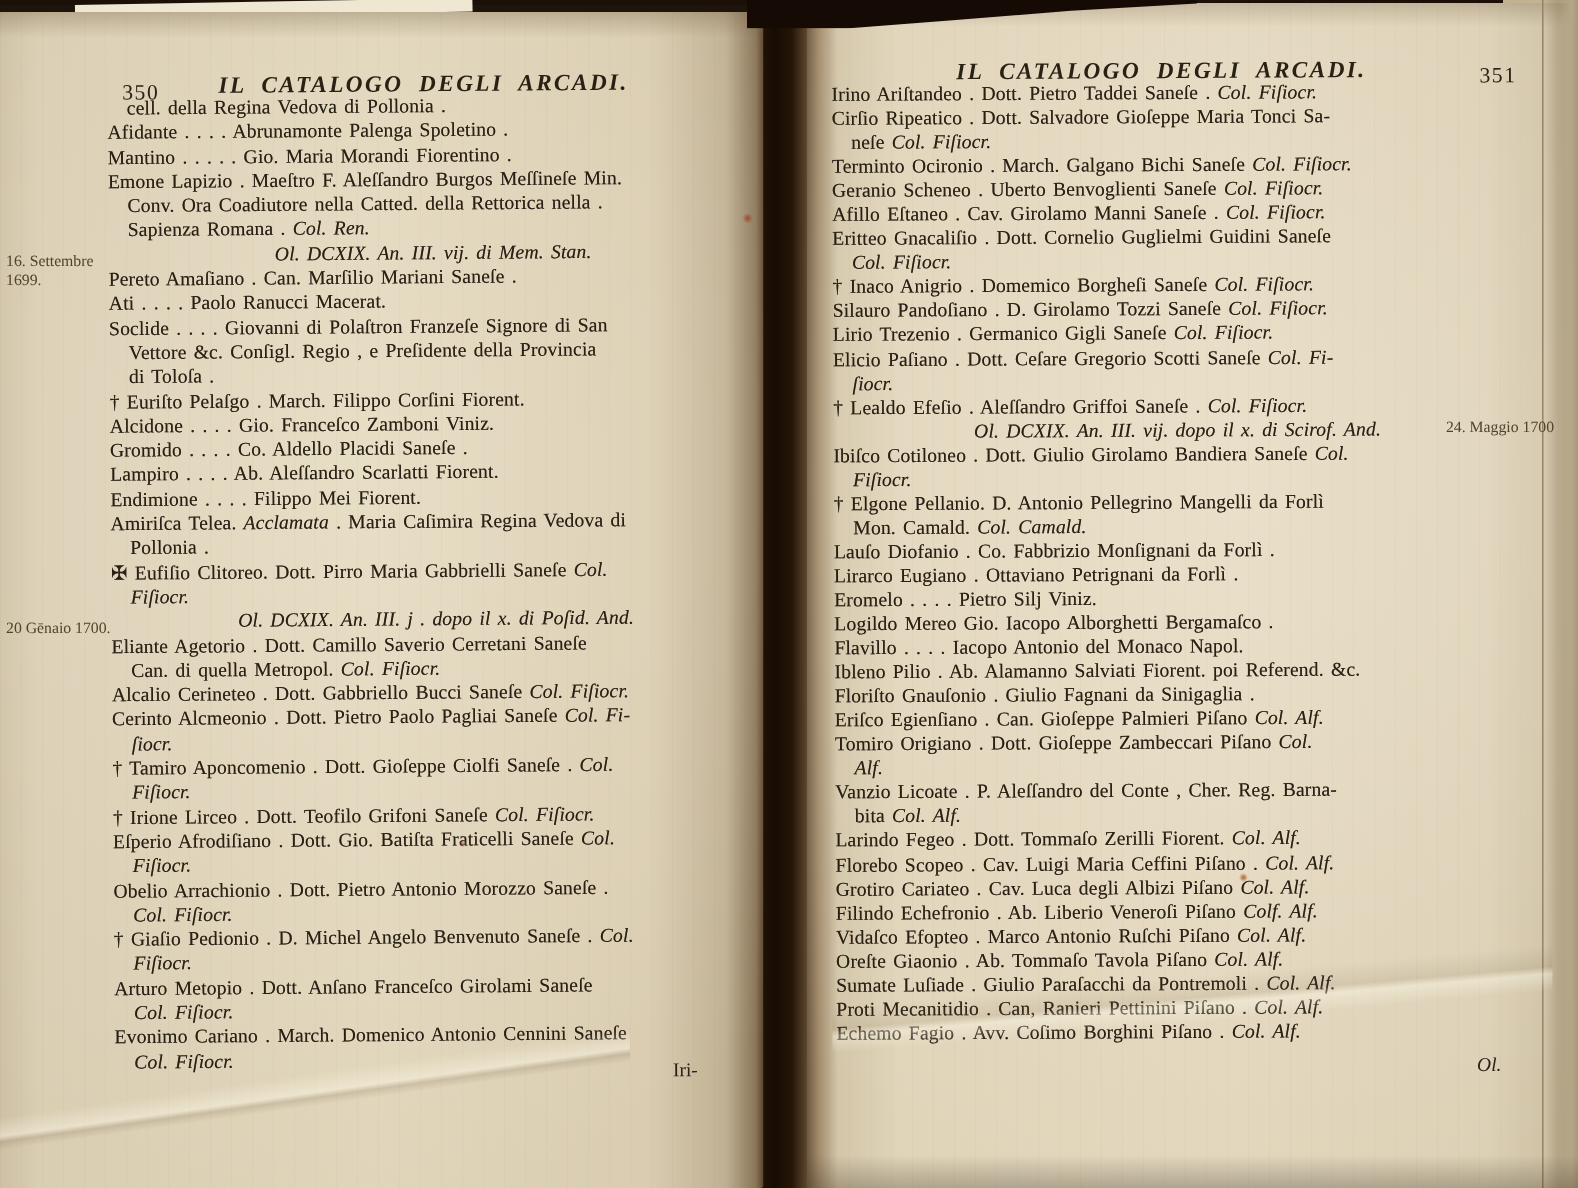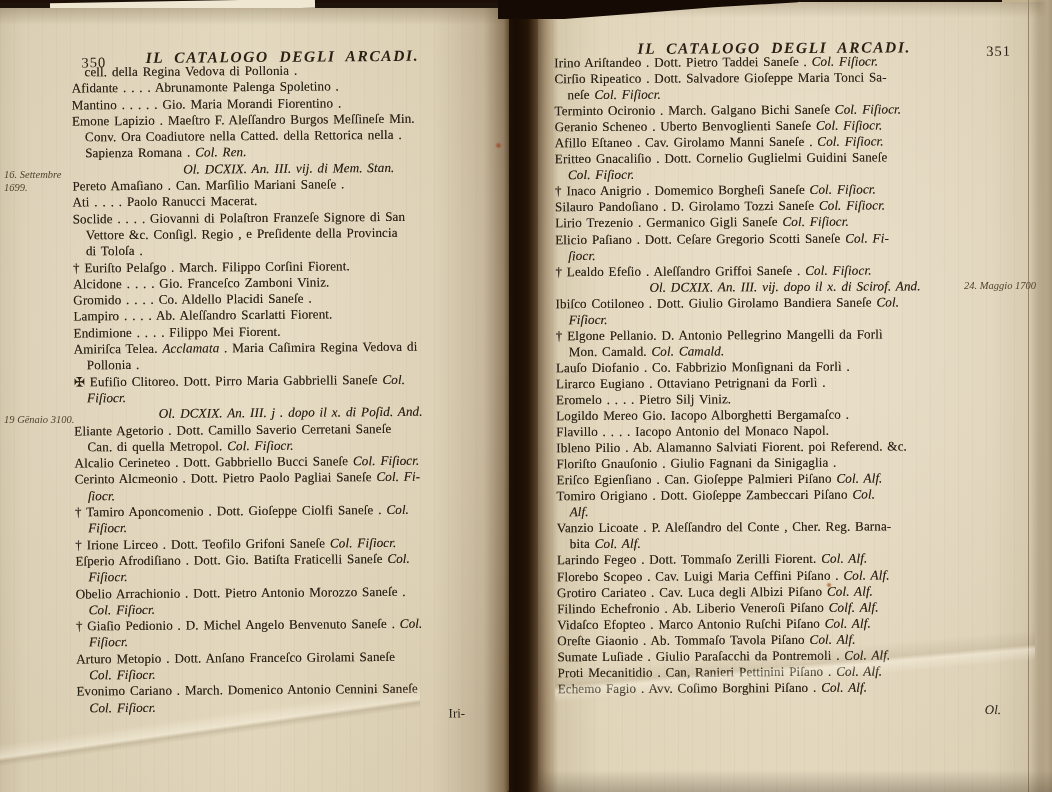--- a/index.html
+++ b/index.html
@@ -79,21 +79,21 @@
   .line.cen{text-align:center;white-space:normal;}
   .it{font-style:italic;}
 
   .catch{position:absolute;font-size:13px;color:#2b2217;}
   .left .catch{left:446px;top:699px;}
   .right .catch{left:445px;top:701px;font-style:italic;}
 
   .notes{position:absolute;top:0;}
   .notes.nl{left:4px;width:80px;}
   .notes.nr{left:950px;width:100px;white-space:nowrap;}
-  .note{position:absolute;left:0;width:100%;font-style:italic;font-size:10.5px;line-height:13px;color:#51432c;}
+  .note{position:absolute;left:0;width:100%;font-size:10.5px;line-height:13px;color:#51432c;}
 </style>
 </head>
 <body>
 
 <div class="photo">
   <div class="top-band"></div>
   <div class="gutter"></div>
   <div class="sliver"></div>
   <div class="corner-tr"></div>
 
@@ -201,18 +201,18 @@
   <div class="edge-right"></div>
   <div class="bottom-right-shadow"></div>
   <div class="crease-left"></div>
   <div class="crease-right"></div>
   <div class="spot s1"></div>
   <div class="spot s2"></div>
   <div class="spot s3"></div>
 
   <div class="notes nl">
       <div class="note" style="top: 168px;">16. Settembre 1699.</div>
-      <div class="note" style="top: 413px;">19 Gēnaio 3100.</div>
+      <div class="note" style="top: 413px;">20 Gēnaio 1700.</div>
     </div>
   <div class="notes nr">
       <div class="note" style="top: 279px; text-align: center;">24. Maggio 1700</div>
     </div>
 </div>
 
 </body></html>

